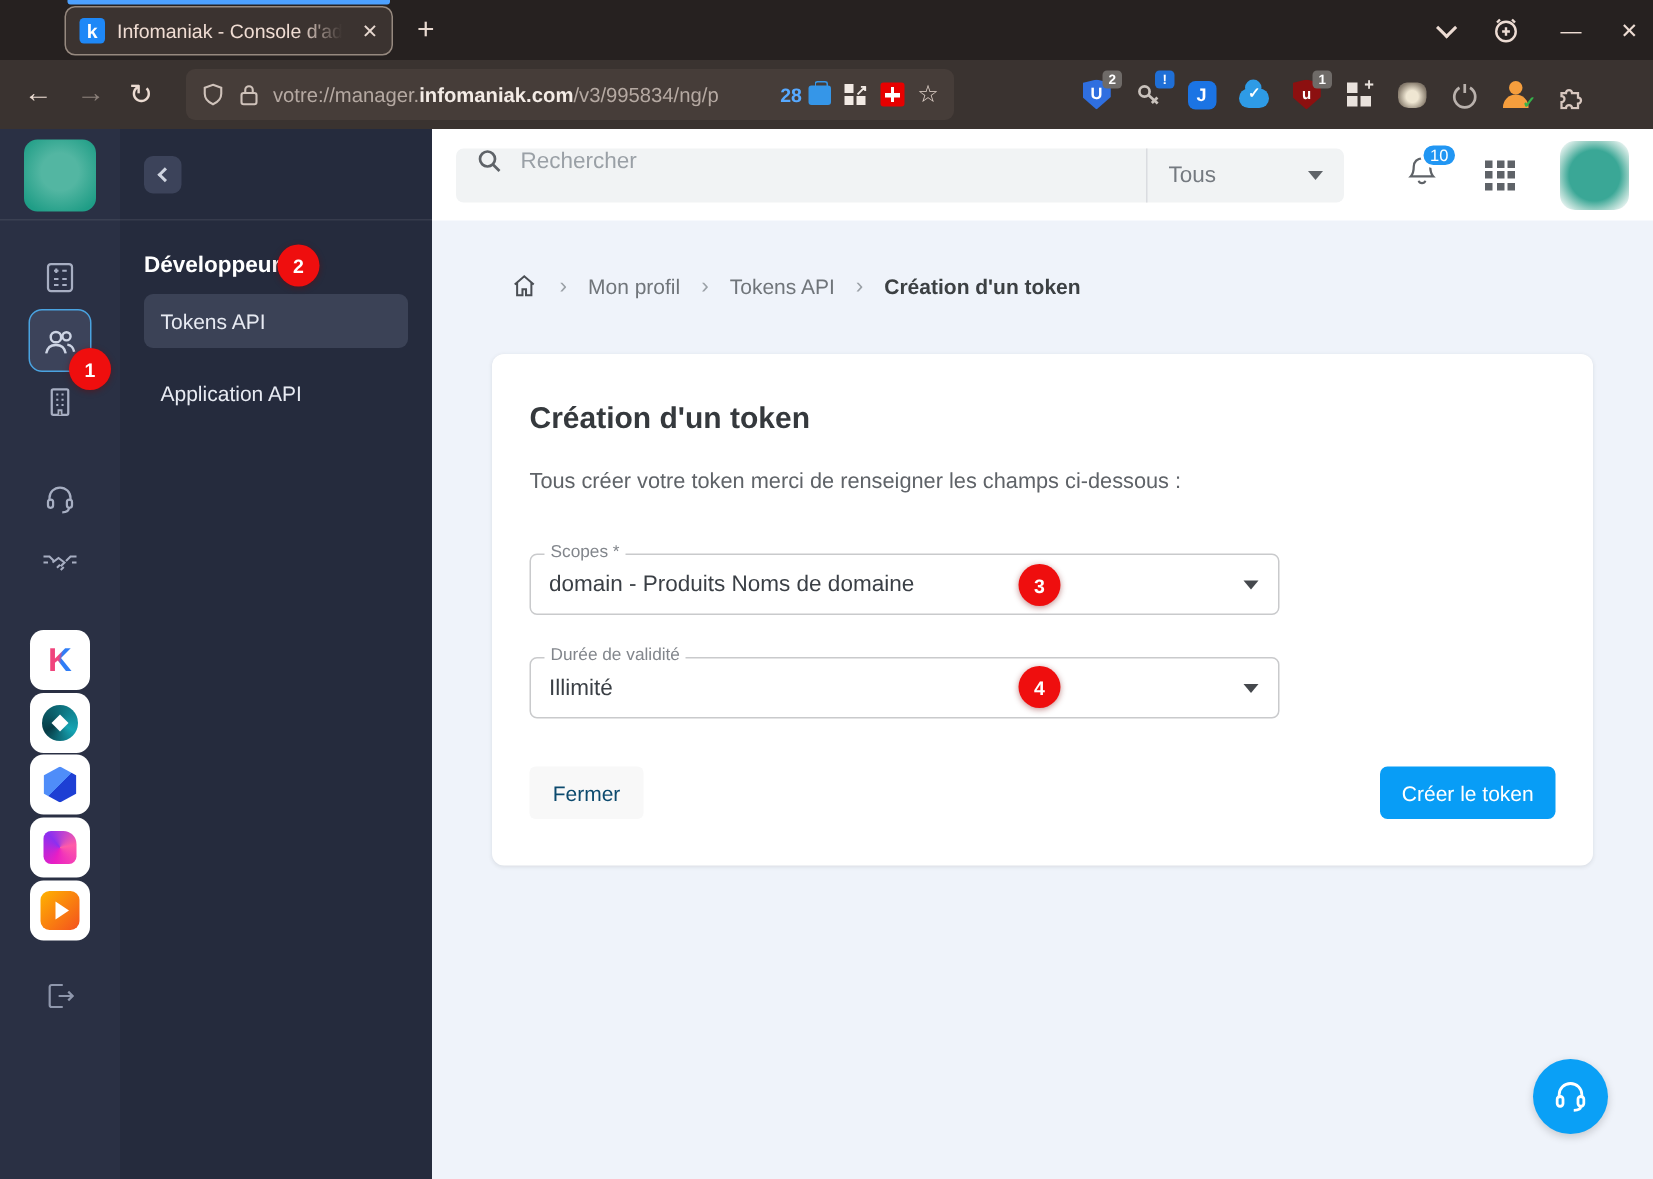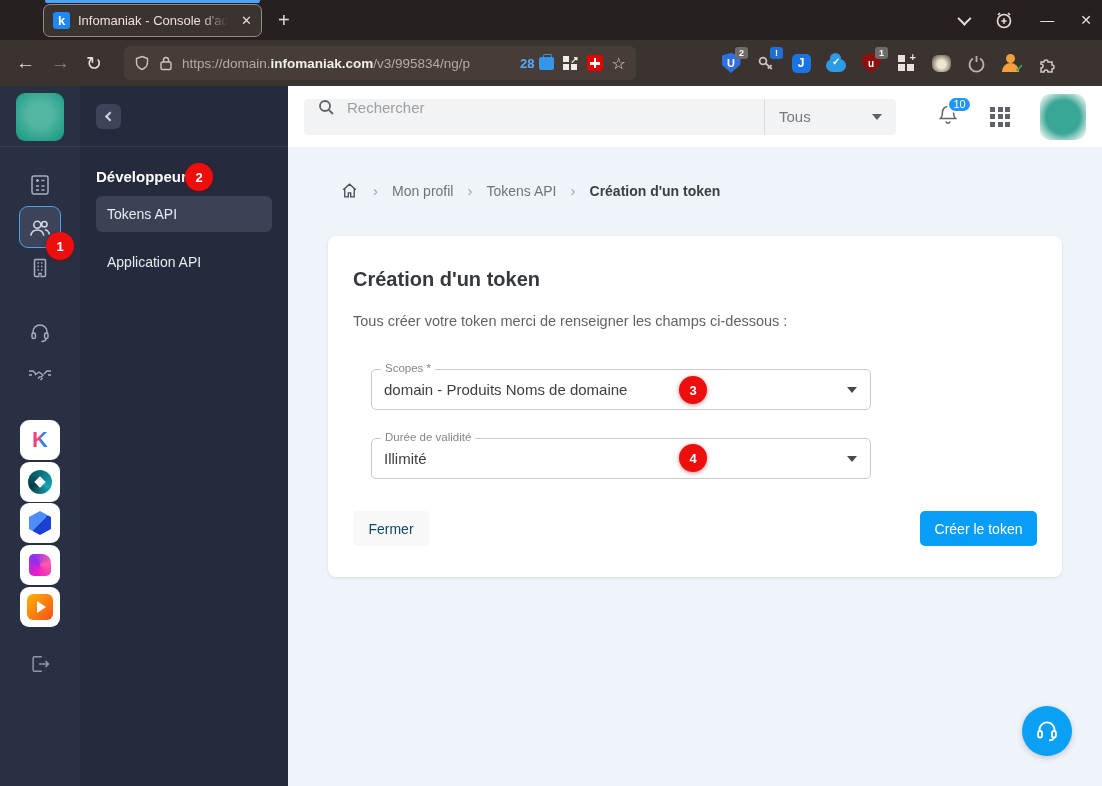--- a/index.html
+++ b/index.html
@@ -101,21 +101,21 @@
   .grid9 i { width:5px; height:5px; background:#5f6368; }
   .avatar { width:46px; height:46px; border-radius:10px; background:radial-gradient(circle at 50% 50%, #3aa796 0 52%, #9fd2c8 72%, #edf6f4 90%); }
 
   .breadcrumb { position:absolute; left:52px; top:95px; display:flex; align-items:center; gap:14px; font-size:14px; color:#70757a; }
   .crumb-sep { color:#9aa0a6; font-size:15px; }
   .crumb-current { color:#3c4043; font-weight:bold; }
 
   .card { position:absolute; left:40px; top:150px; width:734px; height:341px; background:#fff; border-radius:8px; box-shadow:0 1px 3px rgba(60,64,67,.12); }
   .card-title { position:absolute; left:25px; top:32px; font-size:20px; font-weight:bold; color:#35393d; }
   .card-sub { position:absolute; left:25px; top:77px; font-size:14.5px; color:#5f6368; }
-  .field { position:absolute; left:25px; width:500px; height:41px; border:1px solid #c9cacc; border-radius:5px;margin-left:18px; }
+  .field { position:absolute; left:25px; width:500px; height:41px; border:1px solid #c9cacc; border-radius:5px; }
   .field-label { position:absolute; left:9px; top:-8px; background:#fff; padding:0 4px; font-size:11.5px; color:#82868c; }
   .field-value { line-height:39px; padding-left:12px; font-size:15px; color:#3a3f45; }
   .field .tri-down { position:absolute; right:13px; top:17px; border-top-color:#45484d; }
   .btn-close { position:absolute; left:25px; top:275px; width:76px; height:35px; background:#f8f8f8; border:none; border-radius:4px; font-size:14px; color:#0c4a6e; font-family:"Liberation Sans",sans-serif; }
   .btn-submit { position:absolute; left:592px; top:275px; width:117px; height:35px; background:#089df6; border:none; border-radius:5px; font-size:14px; color:#fff; font-family:"Liberation Sans",sans-serif; }
 
   .chat-fab { position:absolute; right:30px; bottom:30px; width:50px; height:50px; border-radius:50%; background:#0aa0f6; display:flex; align-items:center; justify-content:center; box-shadow:0 2px 6px rgba(0,0,0,.18); }
 
   .ann { position:absolute; width:28px; height:28px; border-radius:50%; background:#ef0e0e; color:#fff; font-weight:bold; font-size:13px; display:flex; align-items:center; justify-content:center; box-shadow:0 1px 4px rgba(120,0,0,.45); z-index:50; }
 </style>
@@ -151,21 +151,21 @@
   <span class="nav-glyph">↻</span>
 
   <div class="urlbar">
     <svg width="16" height="16" viewBox="0 0 16 16">
       <path d="M8 1.5l5.5 2v4c0 3.2-2.3 5.6-5.5 7-3.2-1.4-5.5-3.8-5.5-7v-4z" fill="none" stroke="#cfc2ba" stroke-width="1.4"></path>
     </svg>
     <svg width="14" height="16" viewBox="0 0 14 16">
       <rect x="2" y="7" width="10" height="7.5" rx="1.5" fill="none" stroke="#cfc2ba" stroke-width="1.4"></rect>
       <path d="M4.5 7V5a2.5 2.5 0 0 1 5 0v2" fill="none" stroke="#cfc2ba" stroke-width="1.4"></path>
     </svg>
-    <div class="url-text"><span>https://domain.</span><span class="url-domain">infomaniak.com</span><span>/v3/995834/ng/p</span></div>
+    <div class="url-text"><span>votre://manager.</span><span class="url-domain">infomaniak.com</span><span>/v3/995834/ng/p</span></div>
     <div class="container-ind">
       <span class="container-count">28</span>
       <span class="briefcase"></span>
     </div>
     <div class="tiles">
         <i></i>
         <i></i>
         <i></i>
         <span class="arrow">↗</span>
       </div>

